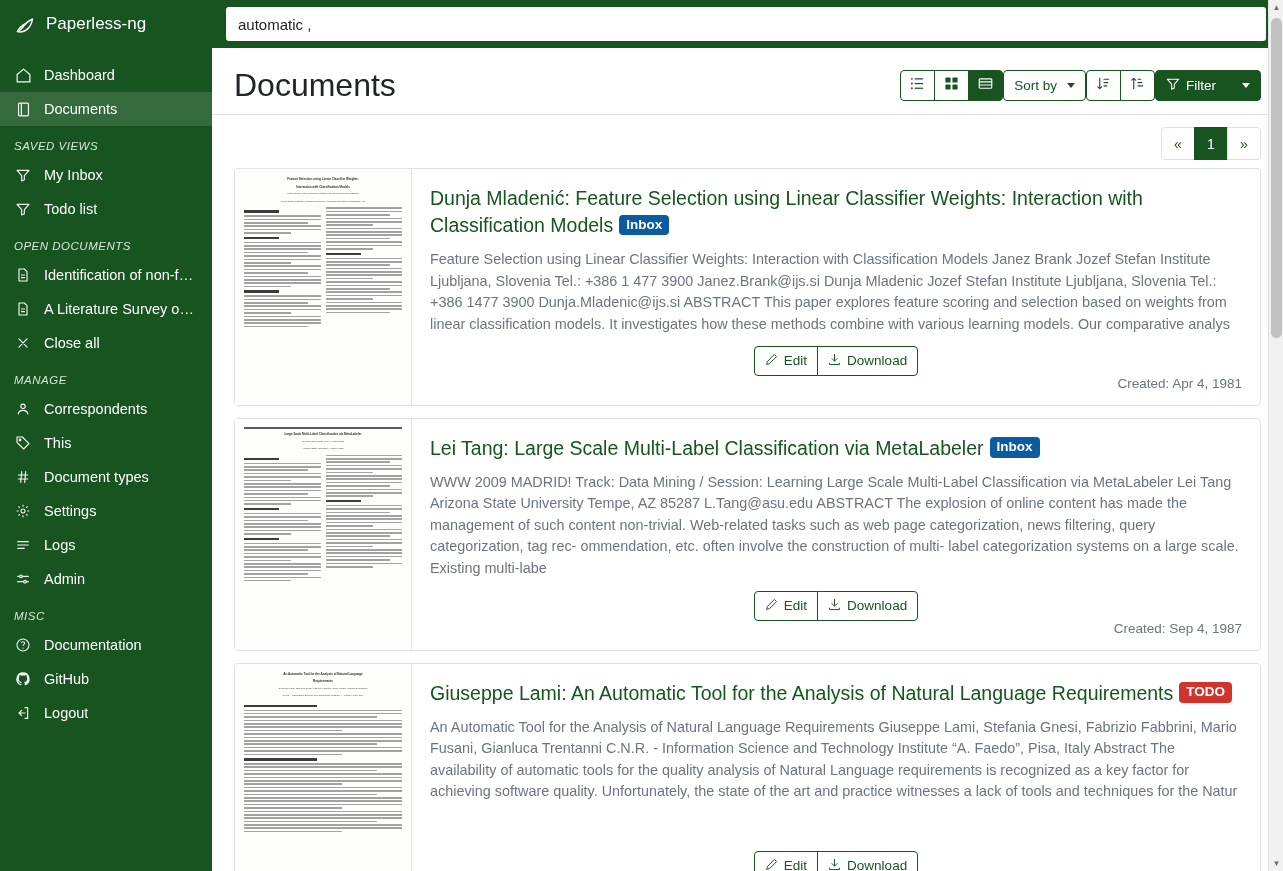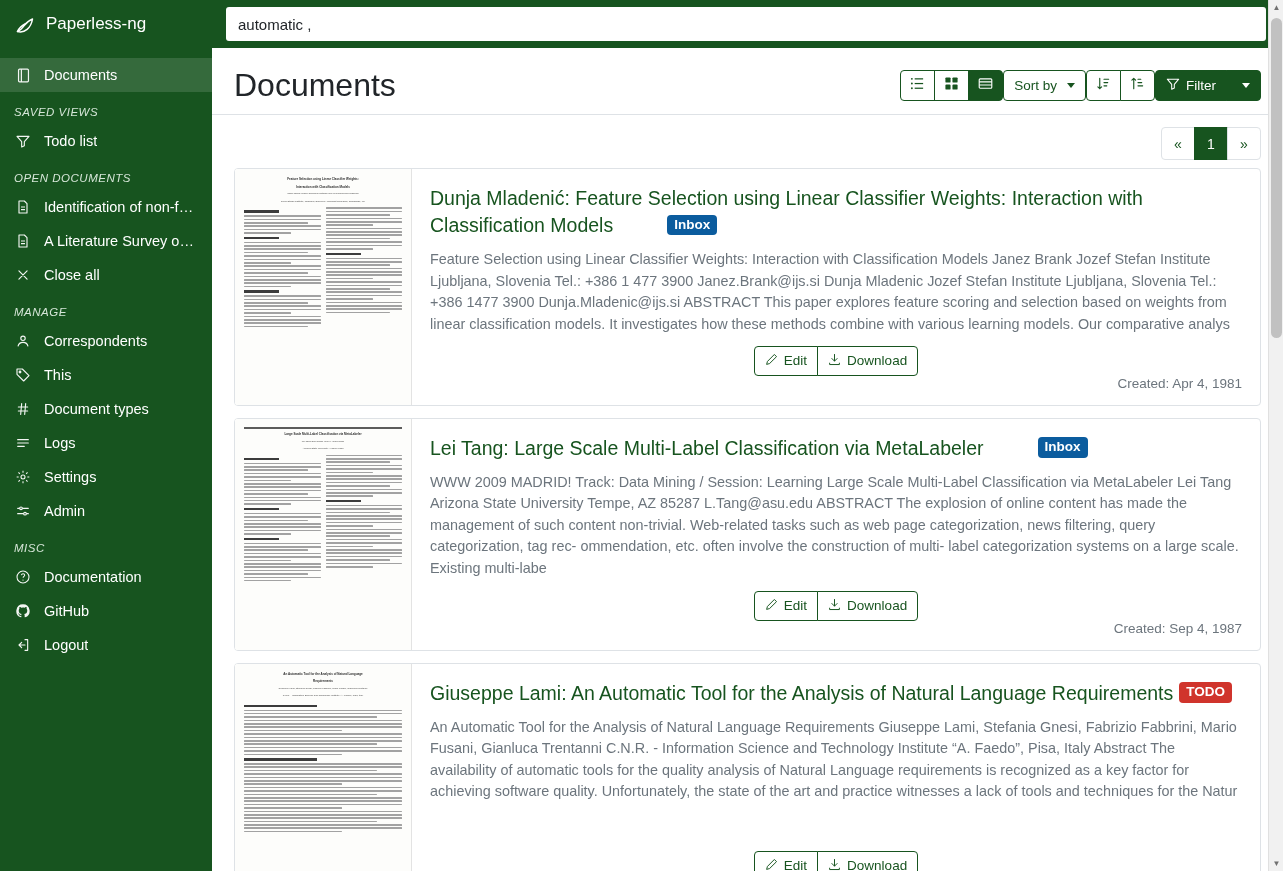--- a/index.html
+++ b/index.html
@@ -287,21 +287,21 @@
     font-size: 13.5px;
     font-weight: bold;
     color: #fff;
     border-radius: 4px;
     padding: 3px 7px 4px 7px;
     line-height: 1;
     cursor: pointer;
     position: relative;
     top: -2px;
   }
-  .tag.inbox { background: #0b5c9e; margin-left: 48px; }
+  .tag.inbox { background: #0b5c9e; }
   .tag.todo { background: #d0342c; }
   .doc-excerpt {
     font-size: 14.4px;
     line-height: 1.5;
     color: #6c757d;
     flex: 1;
     overflow: hidden;
   }
   .doc-actions {
     display: flex;
@@ -352,38 +352,54 @@
         <svg width="20" height="20" viewBox="0 0 24 24" fill="none" stroke="#ffffff" stroke-width="1.8" stroke-linecap="round" stroke-linejoin="round">
           <path d="M3 21c3-1 5-3 8-7 2.5-3.4 6-6.5 10-8-1 6-3.5 10-6.5 12.5C11.5 21 7 22 3 21z"></path>
           <path d="M3 21c2-4 5-7 9-9"></path>
         </svg>
       </span>
       <span>Paperless-ng</span>
     </div>
 
     <div class="sidebar-scroll">
 
+      <div class="nav-item">
+        <span class="ico">
+          <svg width="17" height="17" viewBox="0 0 24 24" fill="none" stroke="#fff" stroke-width="1.7" stroke-linejoin="round">
+              <path d="M3 10.5 12 3l9 7.5V21H3z"></path>
+            </svg>
+        </span>
+        <span class="label">Dashboard</span>
+      </div>
 
       <div class="nav-item active">
         <span class="ico">
           <svg width="17" height="17" viewBox="0 0 24 24" fill="none" stroke="#fff" stroke-width="1.7" stroke-linejoin="round">
               <rect x="5" y="3" width="14" height="18" rx="1.5"></rect>
               <path d="M9 3v18"></path>
             </svg>
         </span>
         <span class="label">Documents</span>
       </div>
 
       <div class="nav-section-title">Saved views</div>
       <div class="nav-item">
         <span class="ico">
           <svg width="16" height="16" viewBox="0 0 24 24" fill="none" stroke="#fff" stroke-width="1.7" stroke-linejoin="round">
               <path d="M3 5h18l-7 8v6l-4 2v-8z"></path>
             </svg>
         </span>
+        <span class="label">My Inbox</span>
+      </div>
+      <div class="nav-item">
+        <span class="ico">
+          <svg width="16" height="16" viewBox="0 0 24 24" fill="none" stroke="#fff" stroke-width="1.7" stroke-linejoin="round">
+              <path d="M3 5h18l-7 8v6l-4 2v-8z"></path>
+            </svg>
+        </span>
         <span class="label">Todo list</span>
       </div>
 
       <div class="nav-section-title">Open documents</div>
       <div class="nav-item">
         <span class="ico">
           <svg width="16" height="16" viewBox="0 0 24 24" fill="none" stroke="#fff" stroke-width="1.7" stroke-linejoin="round">
               <path d="M6 3h8l4 4v14H6z"></path>
               <path d="M9 12h6M9 16h6"></path>
             </svg>
@@ -430,34 +446,34 @@
       <div class="nav-item">
         <span class="ico">
           <svg width="16" height="16" viewBox="0 0 24 24" fill="none" stroke="#fff" stroke-width="1.7" stroke-linecap="round">
               <path d="M5 9h14M5 15h14M10 4l-1.5 16M16 4l-1.5 16"></path>
             </svg>
         </span>
         <span class="label">Document types</span>
       </div>
       <div class="nav-item">
         <span class="ico">
-          <svg width="16" height="16" viewBox="0 0 24 24" fill="none" stroke="#fff" stroke-width="1.7" stroke-linecap="round">
-              <path d="M4 7h16M4 12h16M4 17h10"></path>
-            </svg>
-        </span>
-        <span class="label">Logs</span>
-      </div>
-      <div class="nav-item">
-        <span class="ico">
           <svg width="16" height="16" viewBox="0 0 24 24" fill="none" stroke="#fff" stroke-width="1.6">
               <circle cx="12" cy="12" r="3"></circle>
               <path d="M12 2.5v3M12 18.5v3M2.5 12h3M18.5 12h3M5.2 5.2l2.1 2.1M16.7 16.7l2.1 2.1M18.8 5.2l-2.1 2.1M7.3 16.7l-2.1 2.1"></path>
             </svg>
         </span>
         <span class="label">Settings</span>
+      </div>
+      <div class="nav-item">
+        <span class="ico">
+          <svg width="16" height="16" viewBox="0 0 24 24" fill="none" stroke="#fff" stroke-width="1.7" stroke-linecap="round">
+              <path d="M4 7h16M4 12h16M4 17h10"></path>
+            </svg>
+        </span>
+        <span class="label">Logs</span>
       </div>
       <div class="nav-item">
         <span class="ico">
           <svg width="16" height="16" viewBox="0 0 24 24" fill="none" stroke="#fff" stroke-width="1.7" stroke-linecap="round">
               <path d="M4 8h16M4 16h16"></path>
               <circle cx="9" cy="8" r="2" fill="#17541f"></circle>
               <circle cx="15" cy="16" r="2" fill="#17541f"></circle>
             </svg>
         </span>
         <span class="label">Admin</span>

